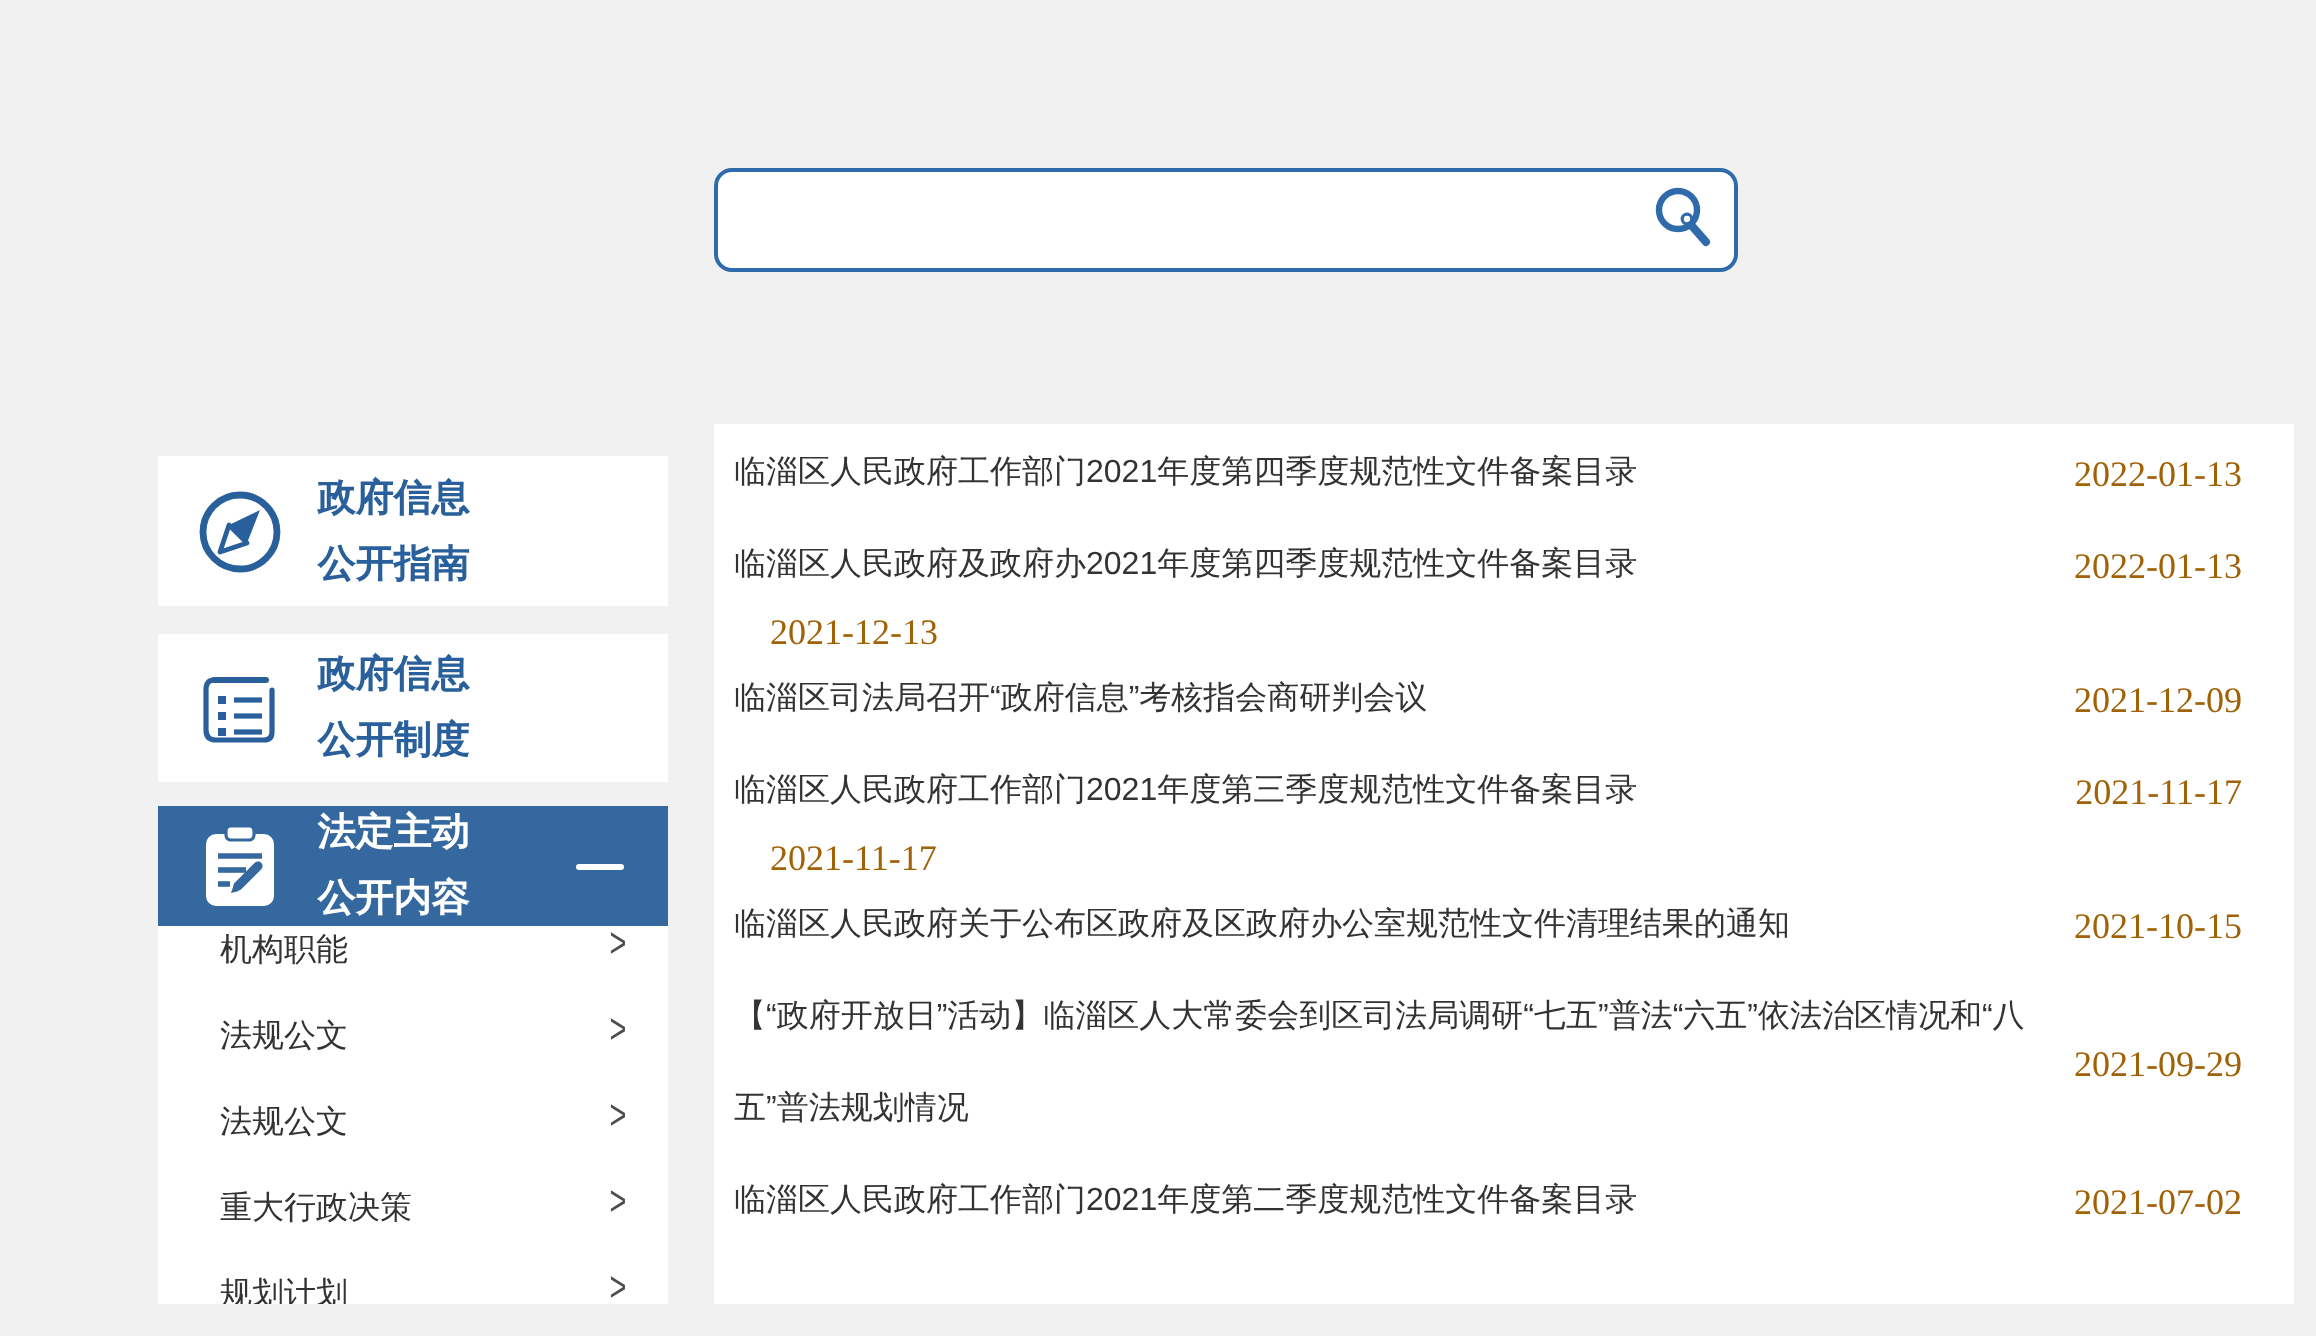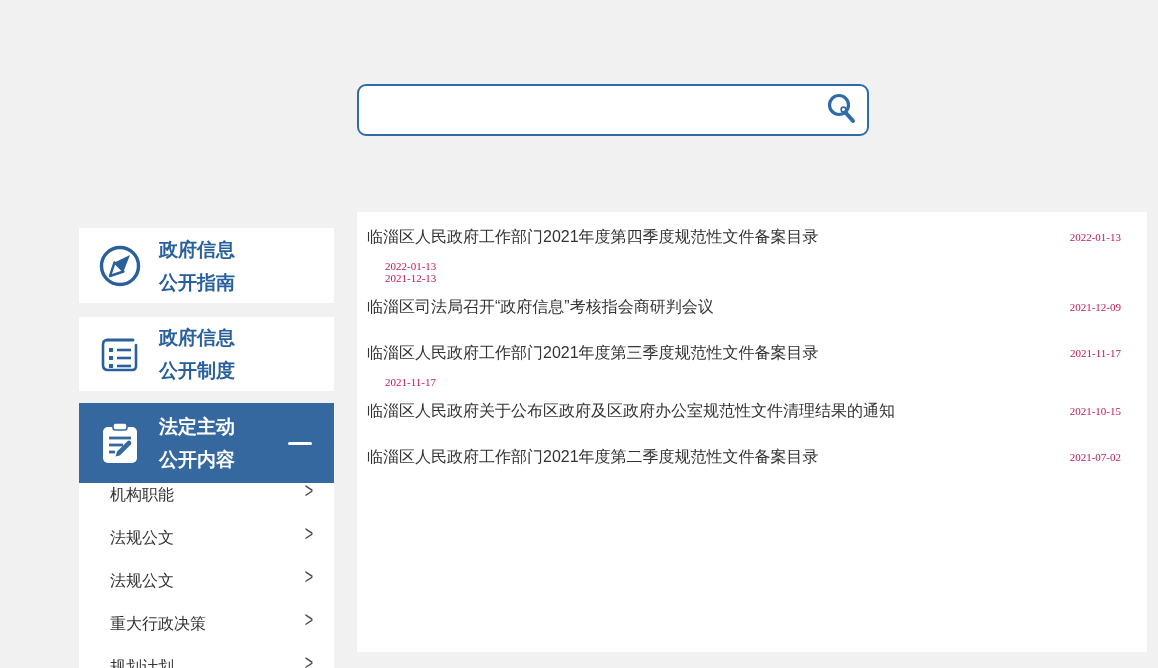--- a/index.html
+++ b/index.html
@@ -40,21 +40,21 @@
   
   .sidebar { position:absolute; left:42px; top:228px; width:255px; }
   .side-card {
     display:flex; align-items:center;
     background:#ffffff; cursor:pointer;
   }
   .side-card .icon-wrap { width:46px; height:46px; margin-left:18px; margin-right:16px; flex:none; }
   .side-label { font-size:19px; font-weight:bold; color:#29609c; line-height:33px; }
   .card-1 { height:75px; margin-bottom:14px; }
   .card-2 { height:74px; margin-bottom:12px; }
-  .card-3 { height:80px; background:#35689e; }
+  .card-3 { height:60px; background:#35689e; }
   .card-3 .side-label { color:#ffffff; }
   .minus-bar {
     margin-left:auto; margin-right:22px;
     width:24px; height:3px; background:#ffffff; border-radius:2px; flex:none;
   }
   .submenu {
     background:#ffffff;
     height:189px; overflow:hidden;
     padding-top:2px;
   }
@@ -82,21 +82,21 @@
   .news-row { display:flex; align-items:center; }
   .news-title {
     flex:1;
     font-size:16px; color:#333333;
     line-height:46px;
     cursor:pointer;
   }
   .news-date {
     margin-left:18px; white-space:nowrap;
     font-family:"Liberation Serif","DejaVu Serif",serif;
-    font-size:11px; color:#be185d;
+    font-size:18px; color:#a16207;
   }
 </style>
 </head>
 <body>
 
 <div class="page">
 
   <div class="search-box">
     <input class="search-input" type="text" placeholder="" style="">
     <div class="search-btn">
@@ -190,20 +190,21 @@
   </div>
 
   <div class="main-panel">
     <div class="news-list">
 
       <div class="news-row">
         <span class="news-title">临淄区人民政府工作部门2021年度第四季度规范性文件备案目录</span>
         <span class="news-date">2022-01-13</span>
       </div>
       <div class="news-row">
+        <span class="news-title">临淄区人民政府及政府办2021年度第四季度规范性文件备案目录</span>
         <span class="news-date">2022-01-13</span>
       </div>
       <div class="news-row">
         <span class="news-date">2021-12-13</span>
       </div>
       <div class="news-row">
         <span class="news-title">临淄区司法局召开“政府信息”考核指会商研判会议</span>
         <span class="news-date">2021-12-09</span>
       </div>
       <div class="news-row">
@@ -211,20 +212,24 @@
         <span class="news-date">2021-11-17</span>
       </div>
       <div class="news-row">
         <span class="news-date">2021-11-17</span>
       </div>
       <div class="news-row">
         <span class="news-title">临淄区人民政府关于公布区政府及区政府办公室规范性文件清理结果的通知</span>
         <span class="news-date">2021-10-15</span>
       </div>
       <div class="news-row">
+        <span class="news-title">【“政府开放日”活动】临淄区人大常委会到区司法局调研“七五”普法“六五”依法治区情况和“八五”普法规划情况</span>
+        <span class="news-date">2021-09-29</span>
+      </div>
+      <div class="news-row">
         <span class="news-title">临淄区人民政府工作部门2021年度第二季度规范性文件备案目录</span>
         <span class="news-date">2021-07-02</span>
       </div>
 
     </div>
   </div>
 
 </div>
 
 </body></html>

